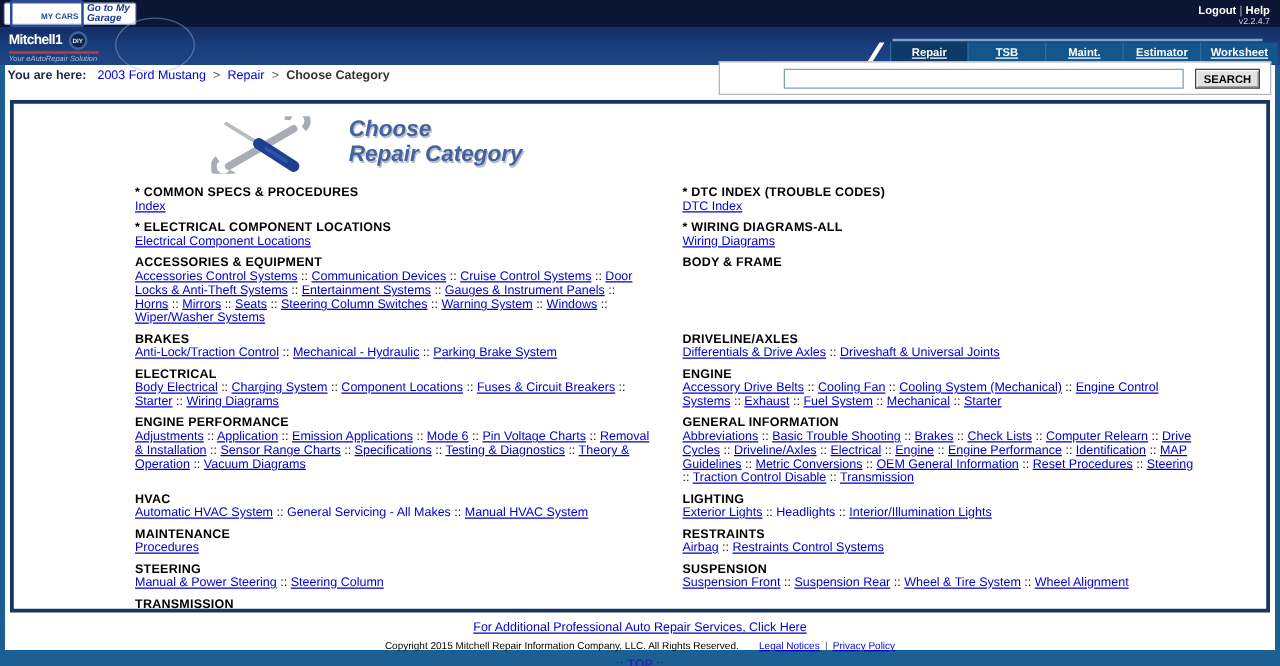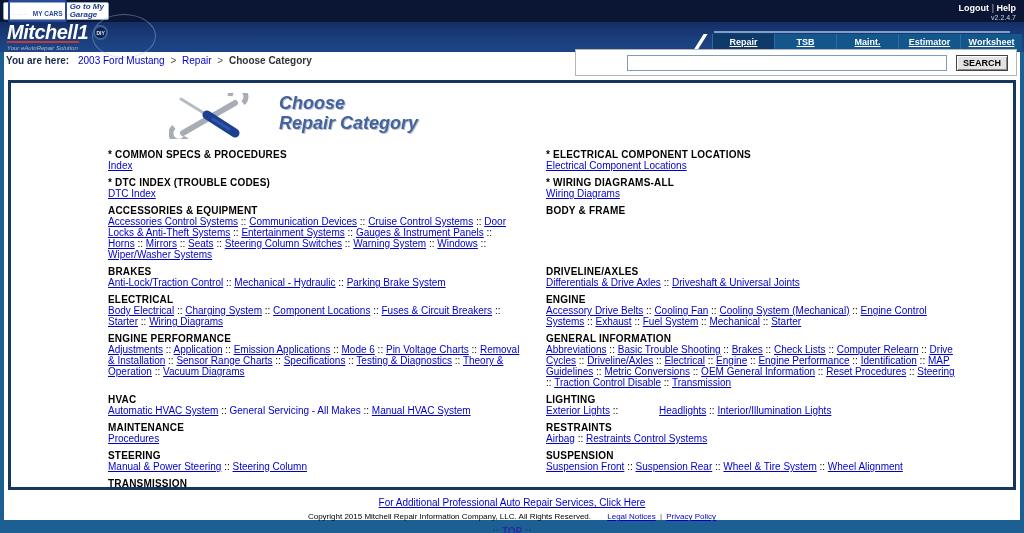--- a/index.html
+++ b/index.html
@@ -16,21 +16,21 @@
   .garage-label { font-style:italic; font-weight:bold; color:#1b3a8c; font-size:8px; line-height:8px; }
   .session { position:absolute; right:8px; top:3px; text-align:right; font-size:9px; color:#ffffff; }
   .session a { color:#ffffff; font-weight:bold; cursor:pointer; }
   .session .divider { color:#aab6cf; font-weight:normal; }
   .version { font-size:7px; color:#c7d1e5; margin-top:1px; }
 
   
   .header { position:absolute; left:0; top:22px; width:100%; height:30px; background:linear-gradient(180deg,#142e66 0%, #1b3f7e 60%, #1d4586 100%); }
   .logo-block { position:absolute; left:7px; top:3px; }
   .logo-row { display:flex; align-items:flex-start; gap:5px; }
-  .logo-text { color:#ffffff; font-weight:bold; font-style:italic; font-size:20px; line-height:15px; letter-spacing:-0.5px;text-align:center; }
+  .logo-text { color:#ffffff; font-weight:bold; font-size:11px; line-height:15px; letter-spacing:-0.5px;text-align:center; }
   .logo-underline { width:72px; height:2px; background:#c03a3a; margin-top:1px; }
   .diy-badge { width:15px; height:15px; border-radius:50%; background:#0c2250; border:2px solid #41639c; color:#dfe6f2; font-size:5px; font-weight:bold; display:flex; align-items:center; justify-content:center; }
   .tagline { font-size:6px; font-style:italic; color:#aebad2; margin-top:2px; }
   .logo-ellipse { position:absolute; left:92px; top:-8px; width:64px; height:44px; border:1px solid rgba(160,180,215,0.45); border-radius:50%; }
 
   .tabs-topline { position:absolute; right:14px; top:9px; width:296px; height:2px; background:#7e9fc7; }
   .nav-slash { position:absolute; right:322px; top:12px; width:4px; height:18px; background:#ffffff; transform:skewX(-32deg); }
   .nav-tabs { position:absolute; right:2px; top:12px; display:flex; }
   .tab { width:62px; text-align:center; font-size:9px; font-weight:bold; color:#ffffff; text-decoration:underline; padding:3px 0 4px 0; background:#12568c; border-left:1px solid #2d6ba0; cursor:pointer; }
   .tab.active { background:#0d3a68; }
@@ -141,28 +141,28 @@
         <div>Choose</div>
         <div>Repair Category</div>
       </div>
     </div>
     <div class="category-grid">
         <div class="cat-cell">
           <div class="cat-title">* COMMON SPECS &amp; PROCEDURES</div>
           <div class="cat-links"><a class="cat-link" style="text-decoration: underline;">Index</a></div>
         </div>
         <div class="cat-cell">
+          <div class="cat-title">* DTC INDEX (TROUBLE CODES)</div>
+          <div class="cat-links"><a class="cat-link" style="text-decoration: underline;">DTC Index</a></div>
+        </div>
+        <div class="cat-cell">
           <div class="cat-title">* ELECTRICAL COMPONENT LOCATIONS</div>
           <div class="cat-links"><a class="cat-link" style="text-decoration: underline;">Electrical Component Locations</a></div>
         </div>
         <div class="cat-cell">
-          <div class="cat-title">* DTC INDEX (TROUBLE CODES)</div>
-          <div class="cat-links"><a class="cat-link" style="text-decoration: underline;">DTC Index</a></div>
-        </div>
-        <div class="cat-cell">
           <div class="cat-title">* WIRING DIAGRAMS-ALL</div>
           <div class="cat-links"><a class="cat-link" style="text-decoration: underline;">Wiring Diagrams</a></div>
         </div>
         <div class="cat-cell">
           <div class="cat-title">ACCESSORIES &amp; EQUIPMENT</div>
           <div class="cat-links"><a class="cat-link" style="text-decoration: underline;">Accessories Control Systems</a><span class="sep"> :: </span><a class="cat-link" style="text-decoration: underline;">Communication Devices</a><span class="sep"> :: </span><a class="cat-link" style="text-decoration: underline;">Cruise Control Systems</a><span class="sep"> :: </span><a class="cat-link" style="text-decoration: underline;">Door Locks &amp; Anti-Theft Systems</a><span class="sep"> :: </span><a class="cat-link" style="text-decoration: underline;">Entertainment Systems</a><span class="sep"> :: </span><a class="cat-link" style="text-decoration: underline;">Gauges &amp; Instrument Panels</a><span class="sep"> :: </span><a class="cat-link" style="text-decoration: underline;">Horns</a><span class="sep"> :: </span><a class="cat-link" style="text-decoration: underline;">Mirrors</a><span class="sep"> :: </span><a class="cat-link" style="text-decoration: underline;">Seats</a><span class="sep"> :: </span><a class="cat-link" style="text-decoration: underline;">Steering Column Switches</a><span class="sep"> :: </span><a class="cat-link" style="text-decoration: underline;">Warning System</a><span class="sep"> :: </span><a class="cat-link" style="text-decoration: underline;">Windows</a><span class="sep"> :: </span><a class="cat-link" style="text-decoration: underline;">Wiper/Washer Systems</a></div>
         </div>
         <div class="cat-cell">
           <div class="cat-title">BODY &amp; FRAME</div>
         </div>
@@ -189,21 +189,21 @@
         <div class="cat-cell">
           <div class="cat-title">GENERAL INFORMATION</div>
           <div class="cat-links"><a class="cat-link" style="text-decoration: underline;">Abbreviations</a><span class="sep"> :: </span><a class="cat-link" style="text-decoration: underline;">Basic Trouble Shooting</a><span class="sep"> :: </span><a class="cat-link" style="text-decoration: underline;">Brakes</a><span class="sep"> :: </span><a class="cat-link" style="text-decoration: underline;">Check Lists</a><span class="sep"> :: </span><a class="cat-link" style="text-decoration: underline;">Computer Relearn</a><span class="sep"> :: </span><a class="cat-link" style="text-decoration: underline;">Drive Cycles</a><span class="sep"> :: </span><a class="cat-link" style="text-decoration: underline;">Driveline/Axles</a><span class="sep"> :: </span><a class="cat-link" style="text-decoration: underline;">Electrical</a><span class="sep"> :: </span><a class="cat-link" style="text-decoration: underline;">Engine</a><span class="sep"> :: </span><a class="cat-link" style="text-decoration: underline;">Engine Performance</a><span class="sep"> :: </span><a class="cat-link" style="text-decoration: underline;">Identification</a><span class="sep"> :: </span><a class="cat-link" style="text-decoration: underline;">MAP Guidelines</a><span class="sep"> :: </span><a class="cat-link" style="text-decoration: underline;">Metric Conversions</a><span class="sep"> :: </span><a class="cat-link" style="text-decoration: underline;">OEM General Information</a><span class="sep"> :: </span><a class="cat-link" style="text-decoration: underline;">Reset Procedures</a><span class="sep"> :: </span><a class="cat-link" style="text-decoration: underline;">Steering</a><span class="sep"> :: </span><a class="cat-link" style="text-decoration: underline;">Traction Control Disable</a><span class="sep"> :: </span><a class="cat-link" style="text-decoration: underline;">Transmission</a></div>
         </div>
         <div class="cat-cell">
           <div class="cat-title">HVAC</div>
           <div class="cat-links"><a class="cat-link" style="text-decoration: underline;">Automatic HVAC System</a><span class="sep"> :: </span><a class="cat-link" style="">General Servicing - All Makes</a><span class="sep"> :: </span><a class="cat-link" style="text-decoration: underline;">Manual HVAC System</a></div>
         </div>
         <div class="cat-cell">
           <div class="cat-title">LIGHTING</div>
-          <div class="cat-links"><a class="cat-link" style="text-decoration: underline;">Exterior Lights</a><span class="sep"> :: </span><a class="cat-link" style="text-decoration: underline; margin-left: 38px;">Headlights</a><span class="sep"> :: </span><a class="cat-link" style="text-decoration: underline;">Interior/Illumination Lights</a></div>
+          <div class="cat-links"><a class="cat-link" style="text-decoration: underline;">Exterior Lights</a><span class="sep"> :: </span><a class="cat-link" style="">Headlights</a><span class="sep"> :: </span><a class="cat-link" style="text-decoration: underline;">Interior/Illumination Lights</a></div>
         </div>
         <div class="cat-cell">
           <div class="cat-title">MAINTENANCE</div>
           <div class="cat-links"><a class="cat-link" style="text-decoration: underline;">Procedures</a></div>
         </div>
         <div class="cat-cell">
           <div class="cat-title">RESTRAINTS</div>
           <div class="cat-links"><a class="cat-link" style="text-decoration: underline;">Airbag</a><span class="sep"> :: </span><a class="cat-link" style="text-decoration: underline;">Restraints Control Systems</a></div>
         </div>
         <div class="cat-cell">

